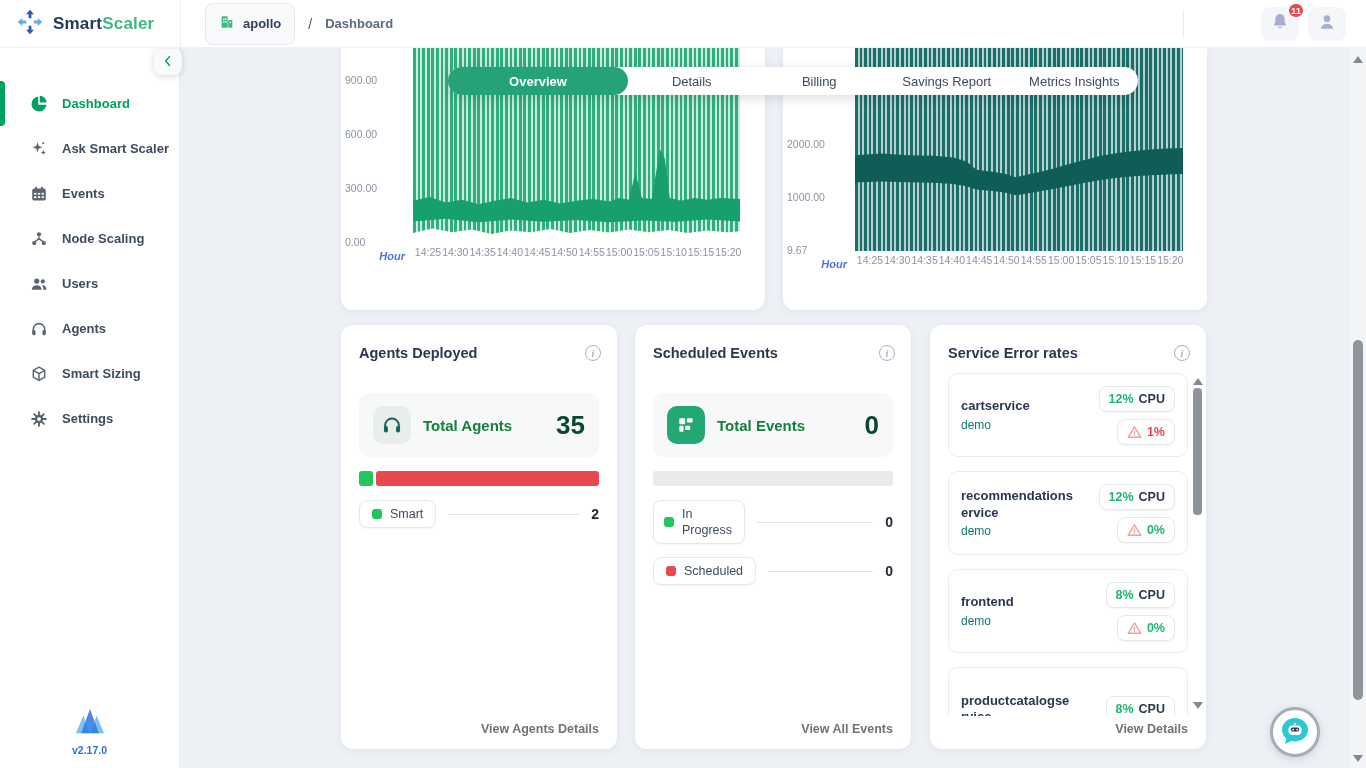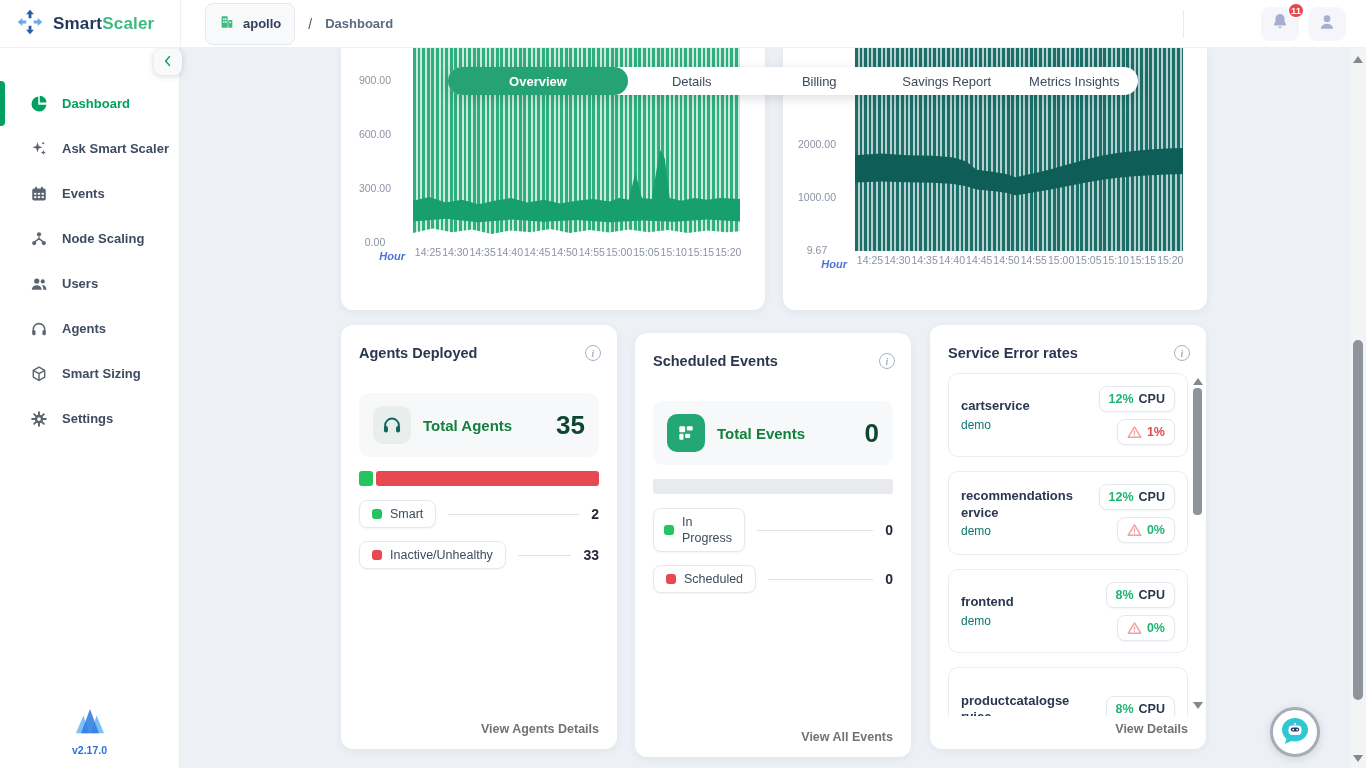--- a/index.html
+++ b/index.html
@@ -38,32 +38,32 @@
   .chart-card { position:absolute; top:48px; height:262px; background:#fff; border-radius:0 0 12px 12px; box-shadow:0 2px 8px rgba(28,42,66,.06); }
   #chart-card-left { left:341px; width:424px; }
   #chart-card-right { left:783px; width:424px; }
   .plot { position:absolute; top:48px; overflow:hidden; cursor:crosshair; }
   #plot-left { left:413px; width:327px; height:195px; }
   #plot-right { left:855px; width:328px; height:203px; }
   .comb { position:absolute; inset:0; }
   #plot-left .comb { background:repeating-linear-gradient(90deg,#2fae7e 0px,#2fae7e 2.7px,rgba(47,174,126,.25) 2.7px,rgba(47,174,126,.25) 4.6px); }
   #plot-right .comb { background:repeating-linear-gradient(90deg,#1a6f68 0px,#1a6f68 2.7px,rgba(26,111,104,.32) 2.7px,rgba(26,111,104,.32) 4.6px); }
   .overlay { position:absolute; inset:0; }
-  .ytick { position:absolute; font-size:10.5px; color:#8b93a3; text-align:center; width:60px; z-index:2; }
+  .ytick { position:absolute; font-size:10.5px; color:#8b93a3; text-align:left; width:60px; z-index:2; }
   .xtick { position:absolute; font-size:10.5px; color:#8b93a3; transform:translateX(-50%); white-space:nowrap; }
   .hour { position:absolute; font-size:11px; font-style:italic; font-weight:700; color:#4a74d8; }
 
   
   #tabbar { position:absolute; left:448px; top:67px; width:690px; height:28px; background:#fff; border-radius:16px; box-shadow:0 3px 12px rgba(30,45,70,.16); display:flex; z-index:6; }
   .tab { flex:1; display:flex; align-items:center; justify-content:center; font-size:13px; color:#3d4a5c; cursor:pointer; white-space:nowrap; }
   .tab.active { flex:0 0 180px; background:#25a376; color:#fff; border-radius:16px; font-weight:700; }
 
   
   .card { position:absolute; top:325px; width:276px; height:424px; background:#fff; border-radius:12px; box-shadow:0 2px 8px rgba(28,42,66,.06); }
-  #card-agents { left:341px; } #card-events { left:635px;margin-top:8px; } #card-services { left:930px; }
+  #card-agents { left:341px; } #card-events { left:635px; } #card-services { left:930px; }
   .card-title { position:absolute; left:18px; top:20px; font-size:14.5px; font-weight:700; color:#2b3750; }
   .info { position:absolute; right:16px; top:20px; width:16px; height:16px; border:1.3px solid #a9b2c0; border-radius:50%; color:#a9b2c0; font:italic 700 10px "Liberation Serif","DejaVu Serif",serif; display:flex; align-items:center; justify-content:center; cursor:pointer; }
   .total-panel { position:absolute; left:18px; top:68px; width:240px; height:64px; background:#f7f8fa; border-radius:10px; display:flex; align-items:center; padding:0 14px; gap:12px; }
   .icon-box { width:38px; height:38px; border-radius:10px; display:flex; align-items:center; justify-content:center; flex:none; }
   .icon-box.agents { background:#e7eeec; color:#14665a; }
   .icon-box.events { background:#23a873; color:#fff; }
   .total-label { flex:1; font-size:15px; font-weight:700; color:#15803d; }
   .total-value { font-size:26px; font-weight:700; color:#0d4732; }
   .bar { position:absolute; left:18px; top:146px; width:240px; height:15px; display:flex; gap:3px; }
   .bar-seg { border-radius:3px; height:100%; }
@@ -313,28 +313,20 @@
       <div class="bar-seg" style="background: rgb(34, 197, 94); width: 5.71429%;"></div>
       <div class="bar-seg" style="background: rgb(232, 72, 79); width: 94.2857%;"></div>
     </div>
   <div class="legend-row" style="top:175px;">
     <span class="legend-pill">
       <span class="dot" id="dot-agents-0" style="background: rgb(34, 197, 94);"></span>
       <span>Smart</span>
     </span>
     <span class="legend-line"></span>
     <span class="legend-val">2</span>
-  </div>
-  <div class="legend-row" style="top:216px;">
-    <span class="legend-pill">
-      <span class="dot" id="dot-agents-1" style="background: rgb(232, 72, 79);"></span>
-      <span>Inactive/Unhealthy</span>
-    </span>
-    <span class="legend-line"></span>
-    <span class="legend-val">33</span>
   </div>
   <a class="footer-link">View Agents Details</a>
 </section>
 
 <section class="card" id="card-events">
   <h3 class="card-title">Scheduled Events</h3>
   <span class="info">i</span>
   <div class="total-panel">
     <span class="icon-box events">
       <svg width="20" height="20" viewBox="0 0 24 24" fill="#fff">

